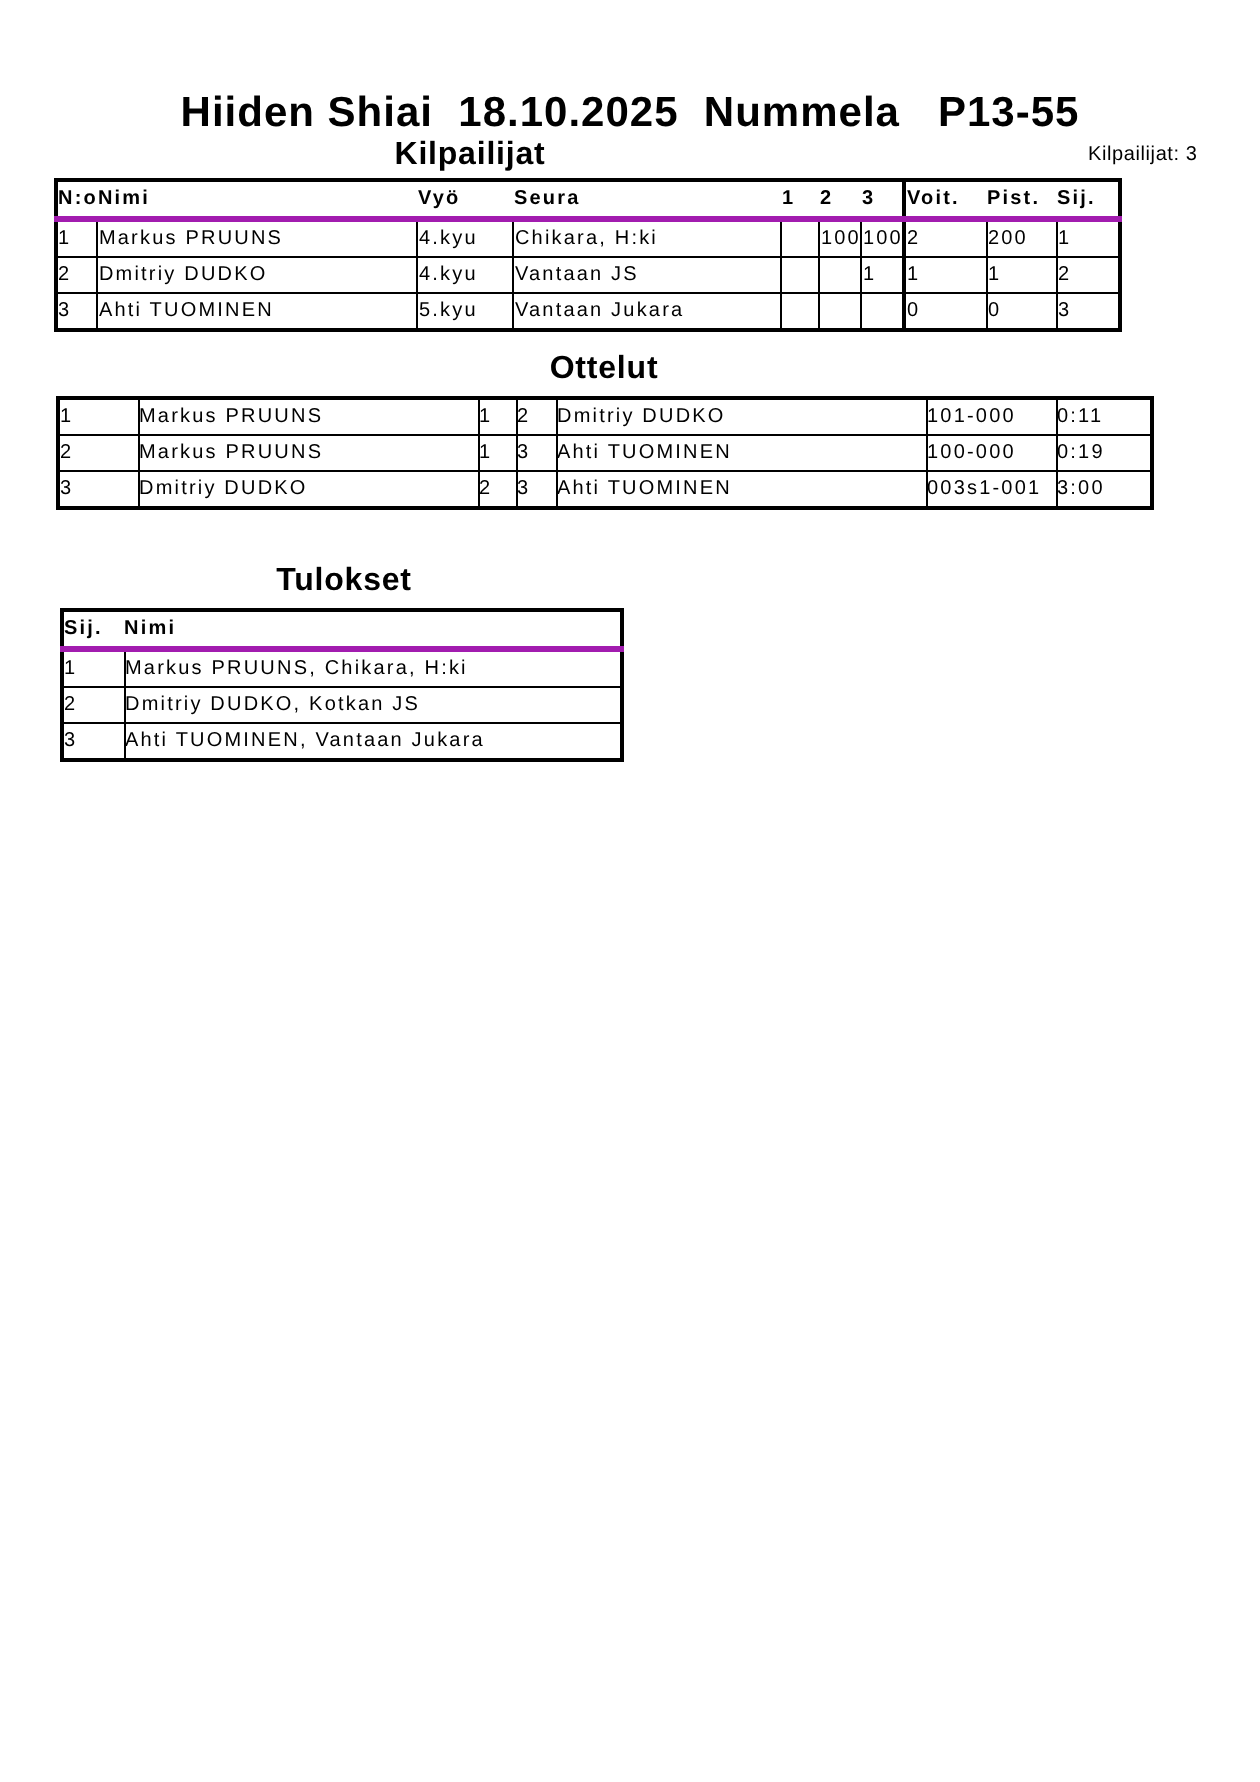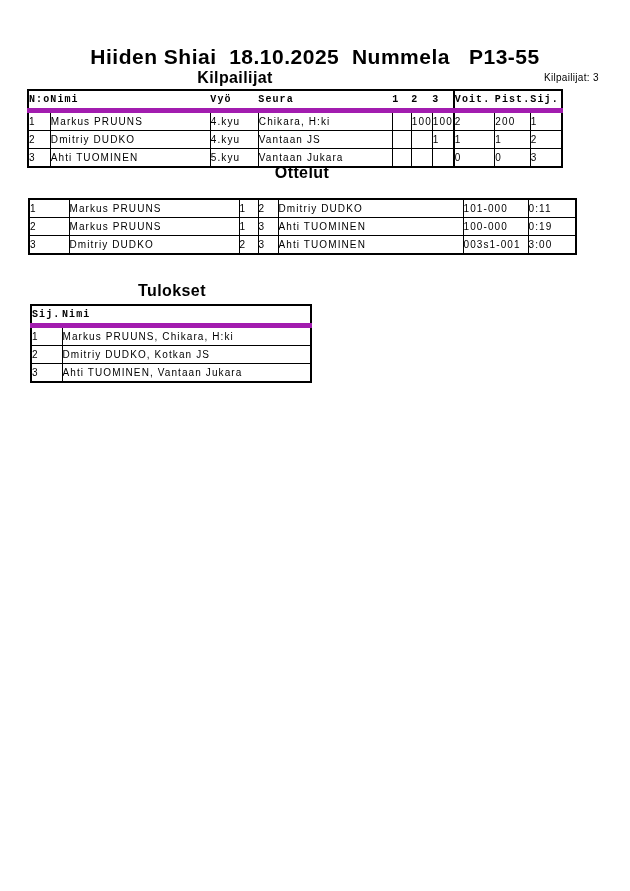--- a/index.html
+++ b/index.html
@@ -12,38 +12,38 @@
   .doc-title {
     position:absolute; top:45px; left:0; width:630px; text-align:center;
     font-weight:bold; font-size:21px; line-height:1.15; white-space:pre;
     letter-spacing:0.5px;
   }
   .sec-title {
     position:absolute; transform:translateX(-50%);
     font-weight:bold; font-size:16px; white-space:nowrap; letter-spacing:0.4px;
   }
   .st-kilpailijat { left:235px; top:69px; }
-  .st-ottelut    { left:302px; top:164px; }
+  .st-ottelut    { left:302px; top:176px; }
   .st-tulokset   { left:172px; top:282px; }
   .count-label {
     position:absolute; left:544px; top:72px; font-size:10px; letter-spacing:0.3px;
     white-space:nowrap;
   }
   table.tbl {
     position:absolute; border-collapse:collapse; table-layout:fixed;
     border:2px solid #000; font-size:10px; letter-spacing:1.1px;
   }
   .t-kilpailijat { left:27px; top:89px; }
   .t-ottelut     { left:28px; top:198px; }
   .t-tulokset    { left:30px; top:304px; }
   .tbl th, .tbl td {
     height:17px; padding:0; overflow:hidden; white-space:nowrap;
     font-weight:normal; vertical-align:middle;
   }
-  .tbl th { font-weight:bold; border-bottom:5px solid #a21caf;font-family:Liberation Mono, monospace; }
+  .tbl th { font-weight:bold; border-bottom:3px solid #a21caf; }
   .tbl td { border:1px solid #000; }
   .c { text-align:left; }
   .l { text-align:left; padding-left:5px; }
   .hl { text-align:left; padding-left:2px; }
   .b { font-weight:bold; }
   .divL { border-left:2px solid #000 !important; }   
   .hbr  { border-right:1px solid #000; }             
 </style>
 </head>
 <body>

